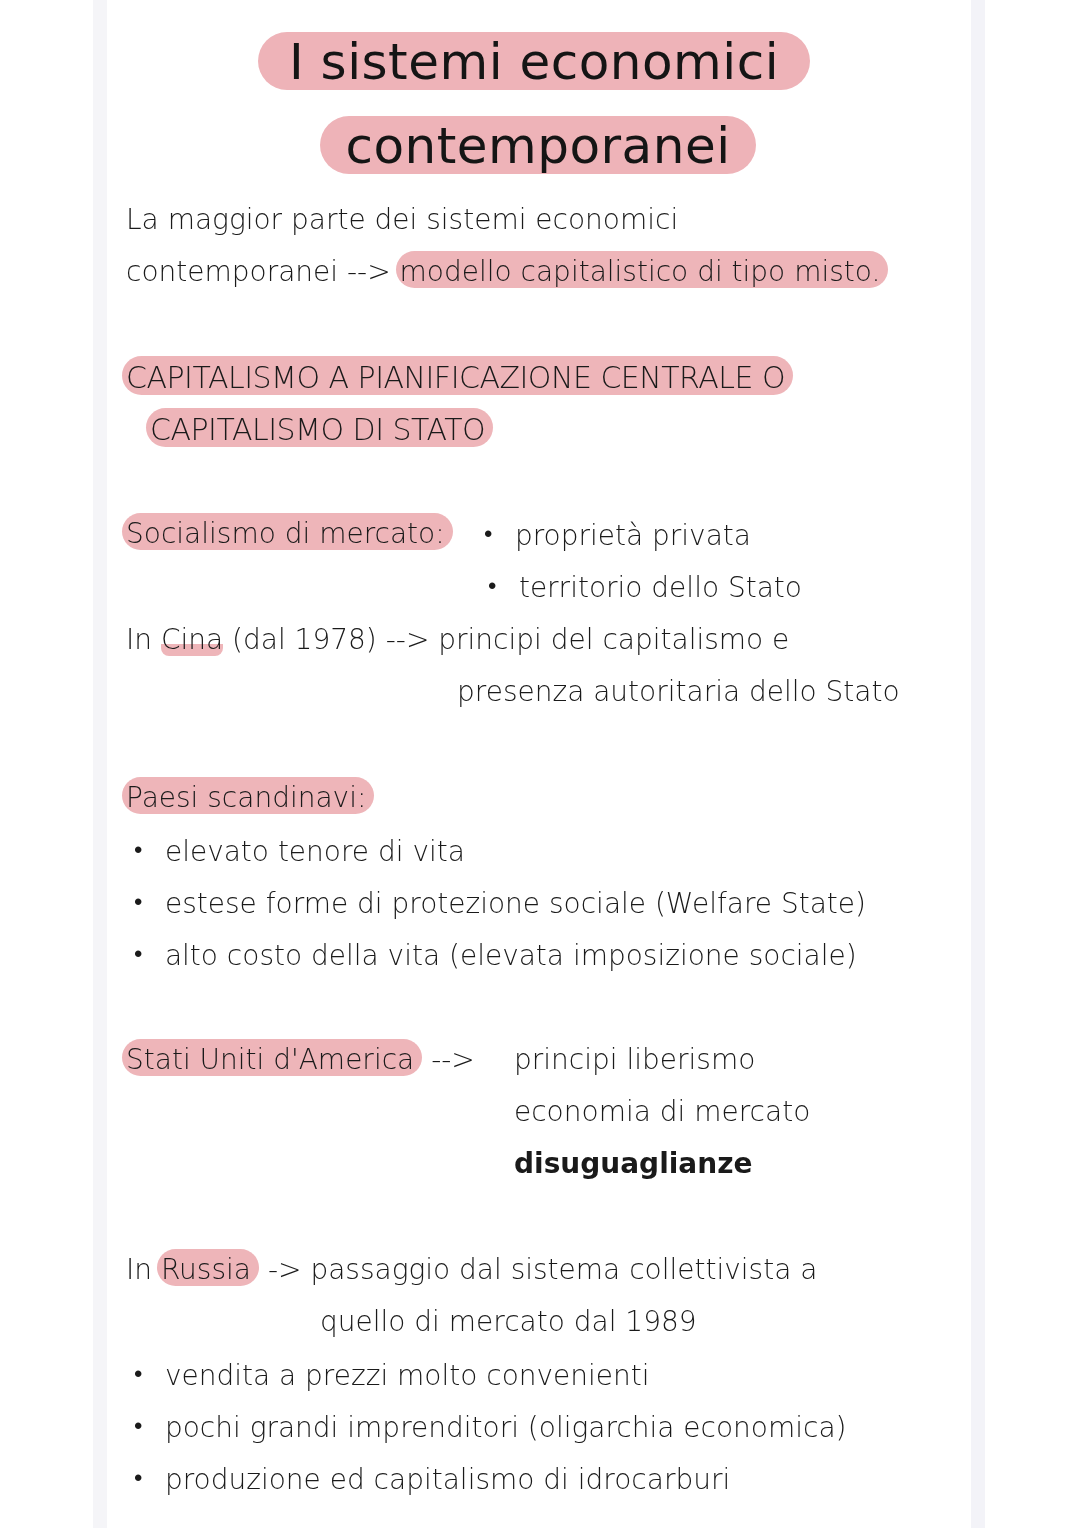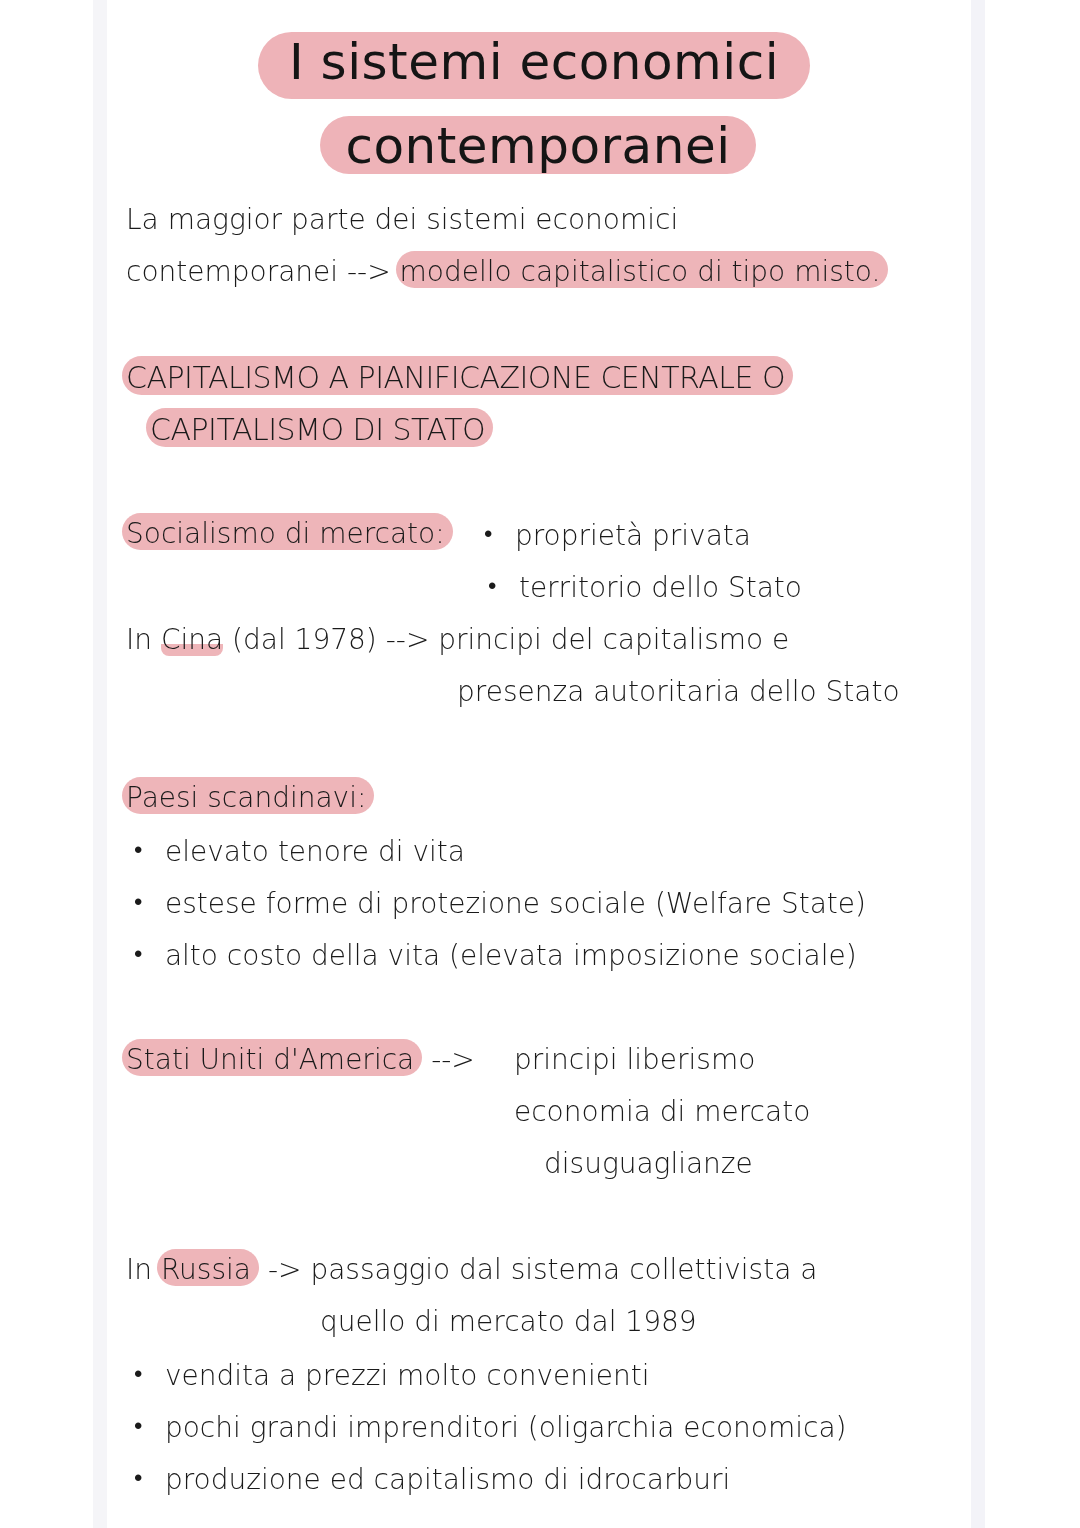--- a/index.html
+++ b/index.html
@@ -77,21 +77,21 @@
       text-align: center;
       color: #888;
       font-family: "Liberation Sans", sans-serif;
     }
   </style>
 </head>
 <body>
 
 <div class="page"></div>
 
-<div class="title-pill" style="left:258px; top:32px; width:552px; height:67px;">
+<div class="title-pill" style="left:258px; top:32px; width:552px; height:58px;">
   <span>I sistemi economici</span>
 </div>
 <div class="title-pill" style="left:320px; top:116px; width:436px; height:58px;">
   <span>contemporanei</span>
 </div>
 
 <div class="line" style="left:126px; top:198px;">
   <span>La maggior parte dei sistemi economici</span>
 </div>
 <div class="line" style="left:126px; top:250px;">
@@ -141,21 +141,21 @@
 <div class="line" style="left:126px; top:1038px;">
   <span class="hl">Stati Uniti d'America</span>
   <span>--&gt;</span>
 </div>
 <div class="line" style="left:514px; top:1038px;">
   <span>principi liberismo</span>
 </div>
 <div class="line" style="left:514px; top:1090px;">
   <span>economia di mercato</span>
 </div>
-<div class="line" style="left:544px; top:1142px;">
+<div class="line" style="left:514px; top:1142px;font-weight:bold;">
   <span>disuguaglianze</span>
 </div>
 
 <div class="line" style="left:126px; top:1248px;">
   <span>In</span>
   <span class="hl">Russia</span>
   <span>-&gt;</span>
   <span>passaggio dal sistema collettivista a</span>
 </div>
 <div class="line" style="left:320px; top:1300px;">

